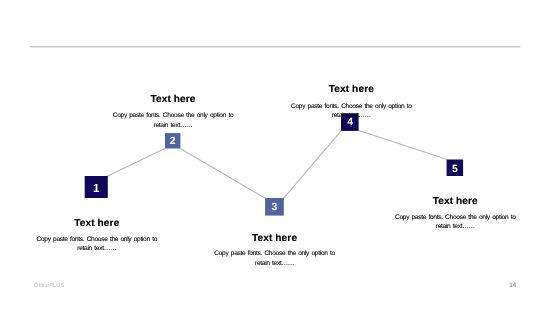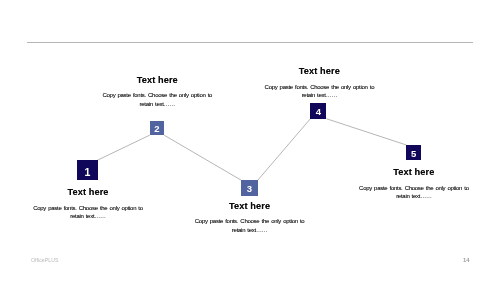--- a/index.html
+++ b/index.html
@@ -3,21 +3,21 @@
 <meta charset="utf-8">
 <title>Slide</title>
 <style>
   html,body{margin:0;padding:0;}
   body{width:500px;height:281px;background:#ffffff;font-family:"Liberation Sans",sans-serif;overflow:hidden;}
   #slide{position:relative;width:500px;height:281px;background:#ffffff;}
   .divider{position:absolute;left:27px;top:42px;width:445.5px;height:1px;background:#b5b5b5;}
   .connectors{position:absolute;left:0;top:0;width:500px;height:281px;}
   .node{position:absolute;display:flex;align-items:center;justify-content:center;color:#ffffff;font-weight:bold;line-height:1;}
   .node span{display:block;}
-  .grp{position:absolute;width:110px;}
+  .grp{position:absolute;width:110px;margin-top:10px;}
   .ghead{font-weight:bold;color:#0a0a0a;text-shadow:0 0 0.22px rgba(0,0,0,0.55);text-align:center;font-size:9.2px;letter-spacing:0.1px;}
   .gbody{color:#111111;text-shadow:0 0 0.22px rgba(0,0,0,0.45);text-align:center;white-space:nowrap;font-size:6px;letter-spacing:-0.28px;word-spacing:0.75px;line-height:8.5px;margin-top:6.6px;}
   .footer-left{position:absolute;left:31px;top:256.5px;font-size:5.2px;color:#b8b8b8;letter-spacing:0.05px;}
   .footer-right{position:absolute;left:463px;top:256.8px;font-size:5.8px;color:#9d9d9d;font-weight:bold;}
 </style>
 </head>
 <body>
 
 <div id="slide">
 

